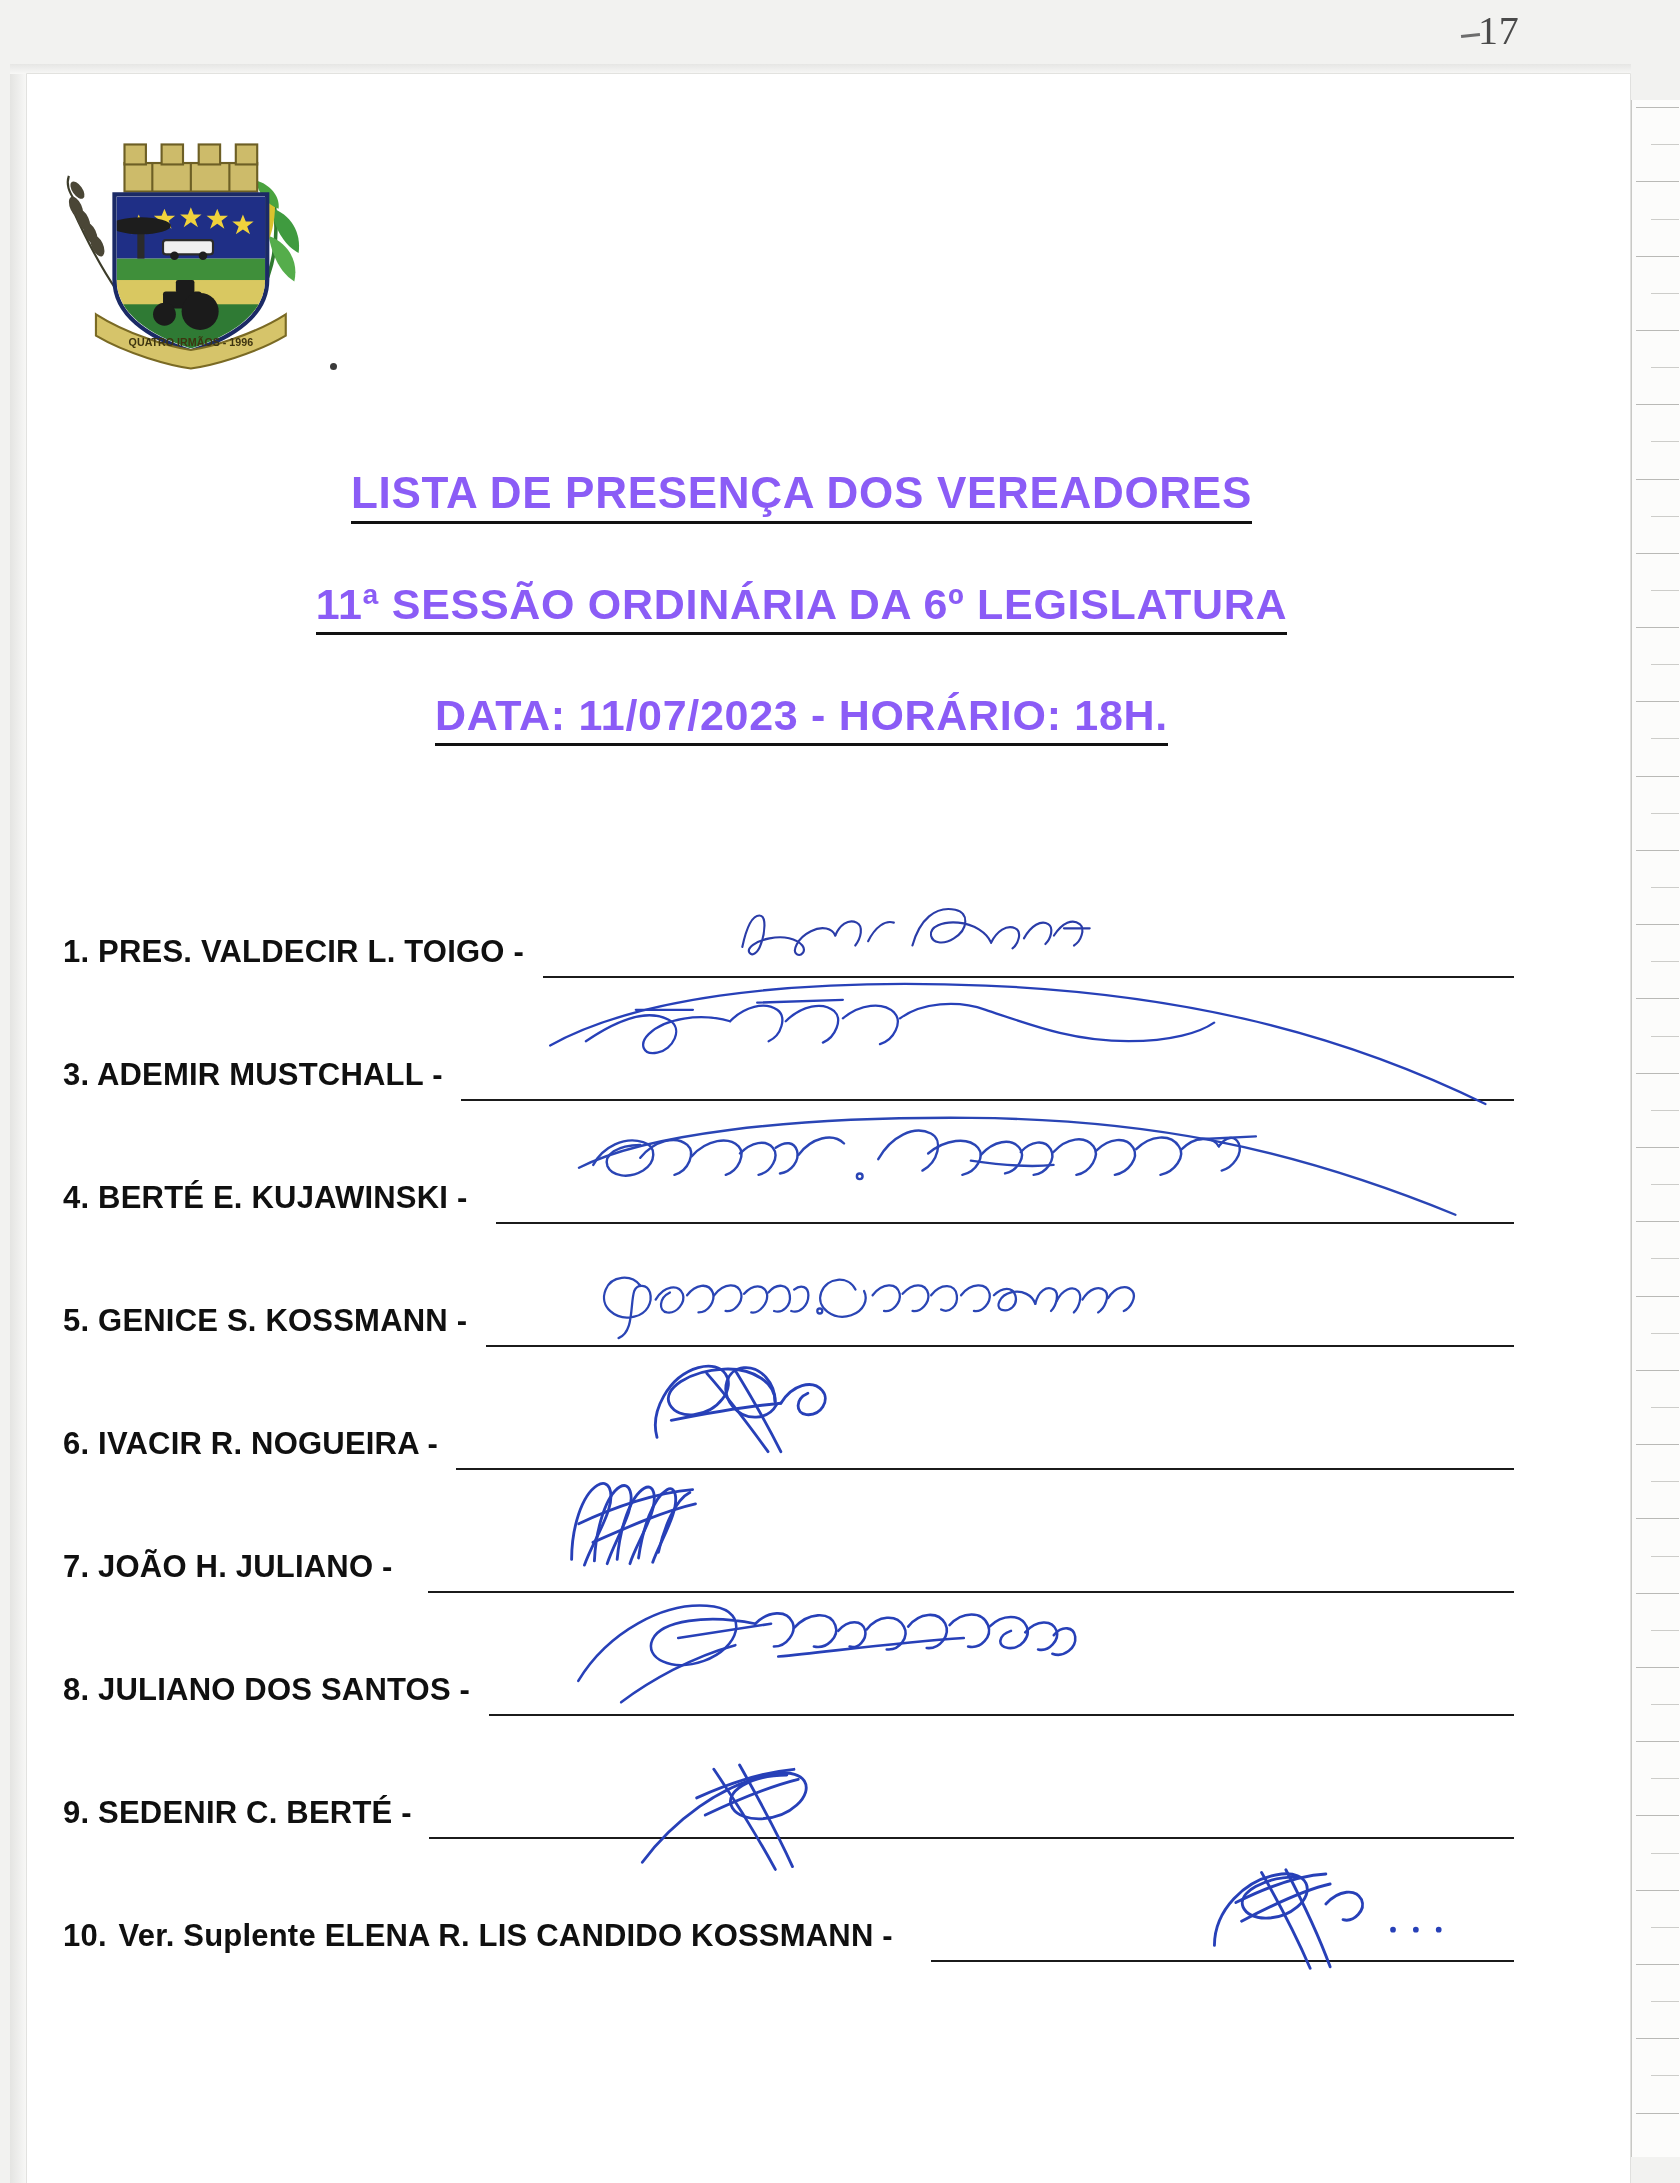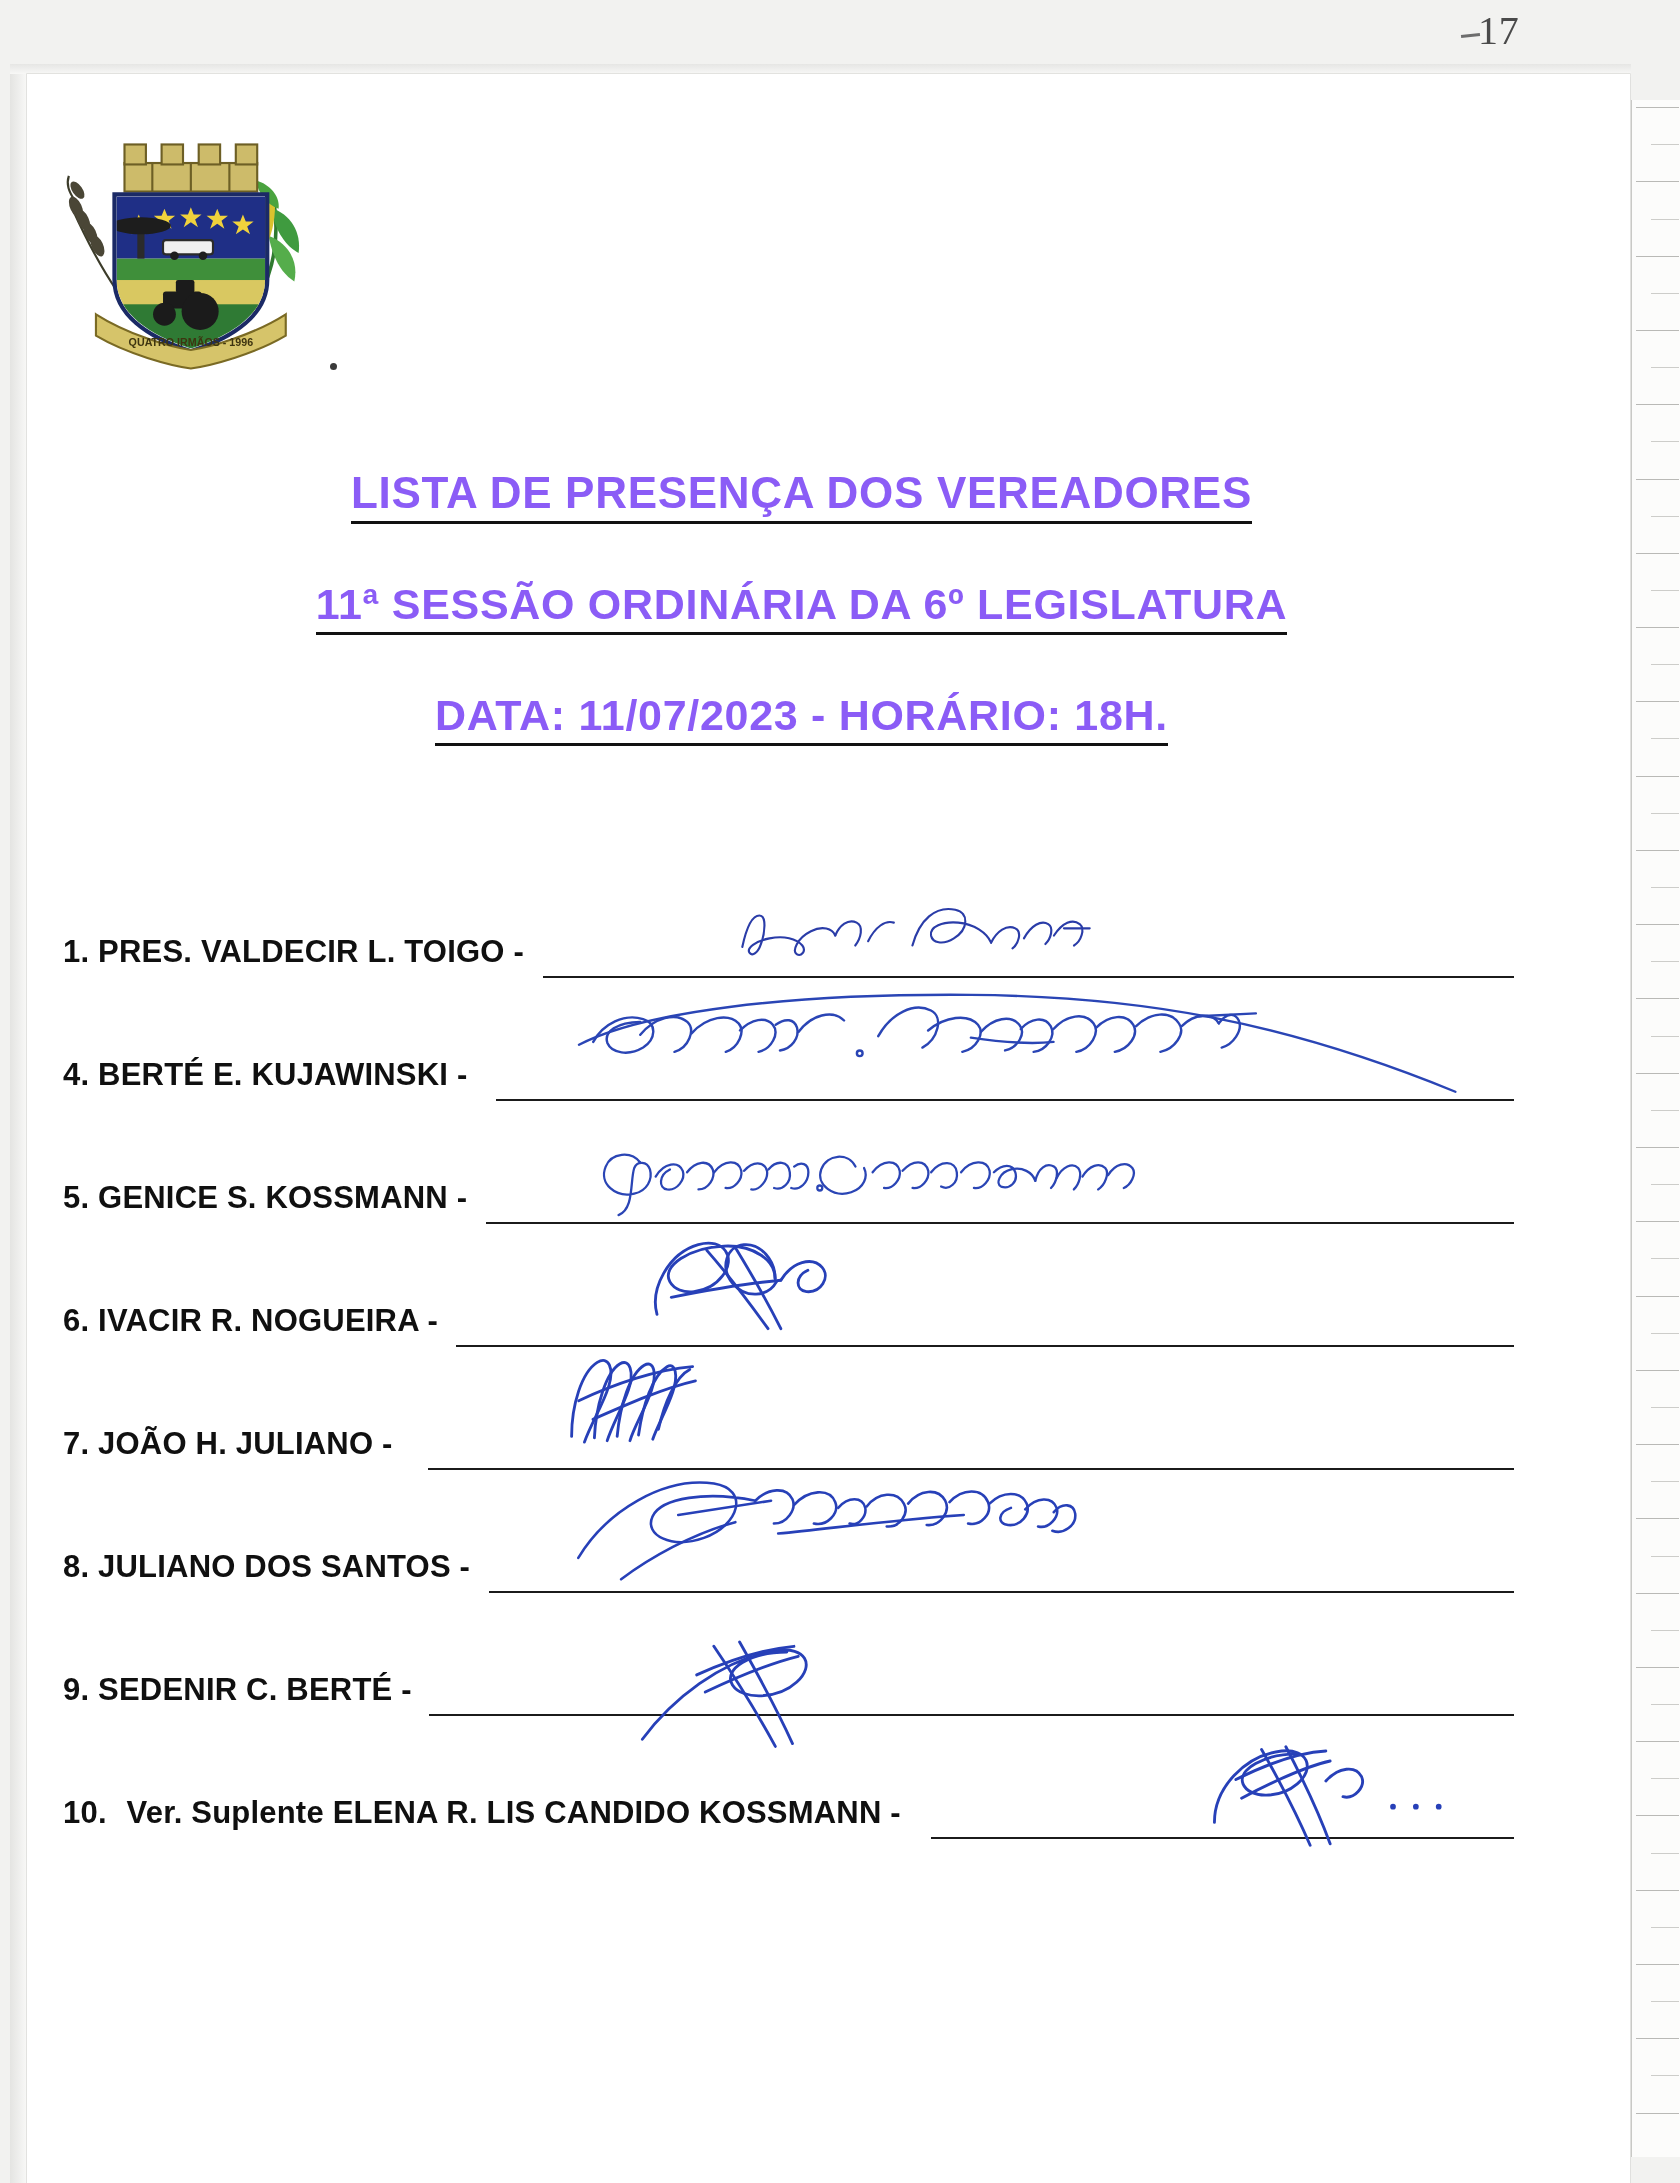--- a/index.html
+++ b/index.html
@@ -336,20 +336,41 @@
           <path d="M368,72 C376,56 390,46 402,52 C412,57 406,74 398,80"></path>
           <path d="M414,66 C424,48 438,40 448,46 C456,51 452,66 444,74"></path>
           <path d="M456,62 C468,44 482,38 492,46 C500,53 494,70 484,76"></path>
           <path d="M470,52 L506,52"></path>
         </g>
       </svg>
     </div>
   </div>
 
 
+  <div class="roster-row">
+    <div class="roster-label">
+      <span>3.</span>
+      <span>ADEMIR MUSTCHALL -</span>
+    </div>
+    <div class="roster-line" style="left: 461px;"></div>
+    <div class="sig" style="left:543px; bottom:7.1px;">
+      <svg width="971" height="129" viewBox="0 0 1360 180">
+        <g fill="none" stroke="#2740b8" stroke-width="3.2" stroke-linecap="round">
+          <path d="M10,90 C120,28 330,-6 620,6 C900,18 1120,74 1320,172"></path>
+          <path d="M60,84 C110,50 150,40 176,54 C198,66 182,96 160,100 C140,104 134,88 148,74 C170,52 220,44 262,56"></path>
+          <path d="M130,40 L210,40"></path>
+          <path d="M262,56 C282,36 310,28 328,40 C342,50 334,76 316,84"></path>
+          <path d="M340,56 C362,34 392,28 408,42 C420,53 410,78 392,86"></path>
+          <path d="M420,52 C444,32 476,28 492,44 C504,57 492,82 472,88"></path>
+          <path d="M500,52 C530,30 580,26 620,40 C680,60 740,84 820,84 C880,84 920,72 940,58"></path>
+          <path d="M300,30 L420,26"></path>
+        </g>
+      </svg>
+    </div>
+  </div>
 
   <div class="roster-row">
     <div class="roster-label">
       <span>4.</span>
       <span>BERTÉ E. KUJAWINSKI -</span>
     </div>
     <div class="roster-line" style="left: 496px;"></div>
     <div class="sig" style="left:571px; bottom:11.4px;">
       <svg width="928" height="114" viewBox="0 0 1300 160">
         <g fill="none" stroke="#2a45b5" stroke-width="3.4" stroke-linecap="round">
@@ -491,21 +512,21 @@
           <path d="M156,14 C182,60 210,112 230,156"></path>
           <path d="M96,60 C140,40 190,24 232,20"></path>
           <path d="M108,84 C150,64 198,44 238,34"></path>
         </g>
       </svg>
     </div>
   </div>
 
   <div class="roster-row">
     <div class="roster-label">
-      <span style="margin-right:11px;text-align:center;">10.</span>
+      <span style="margin-right:3px;text-align:center;">10.</span>
       <span>Ver. Suplente ELENA R. LIS CANDIDO KOSSMANN -</span>
     </div>
     <div class="roster-line" style="left: 931px;"></div>
     <div class="sig" style="left:1193px; bottom:-18.6px;">
       <svg width="300" height="136" viewBox="0 0 420 190">
         <g fill="none" stroke="#2740b8" stroke-width="4" stroke-linecap="round">
           <path d="M30,118 C30,70 72,24 124,18 C160,14 172,42 146,64 C120,86 78,84 70,64 C62,44 100,22 146,22"></path>
           <path d="M96,16 C120,58 146,108 164,150"></path>
           <path d="M130,12 C152,54 176,104 192,148"></path>
           <path d="M60,58 C104,36 150,20 186,18"></path>

